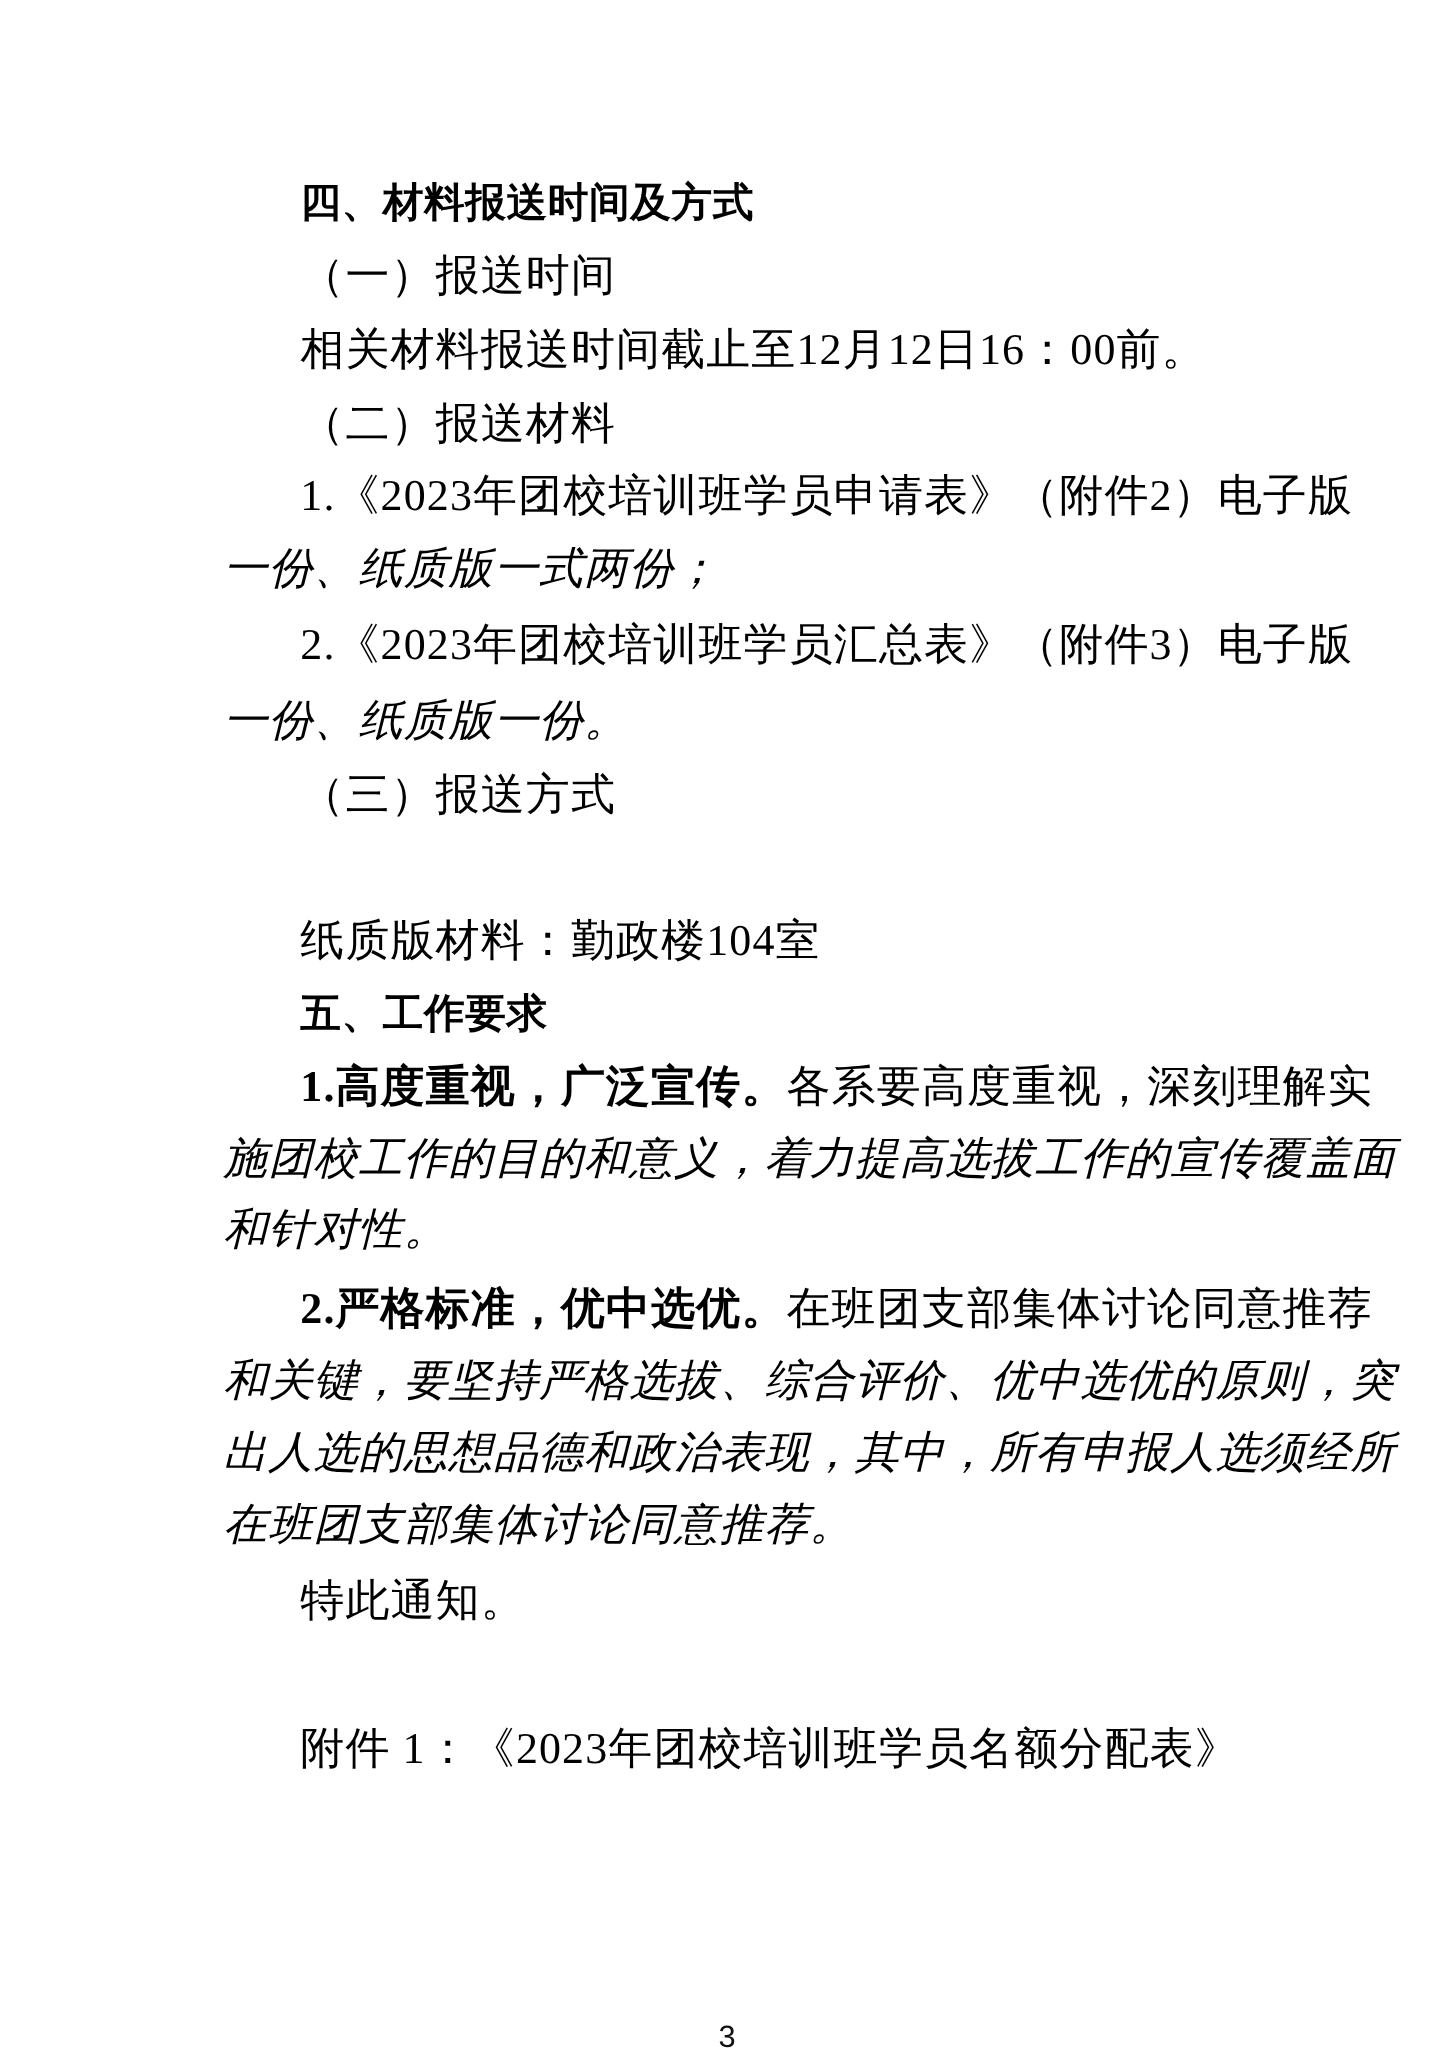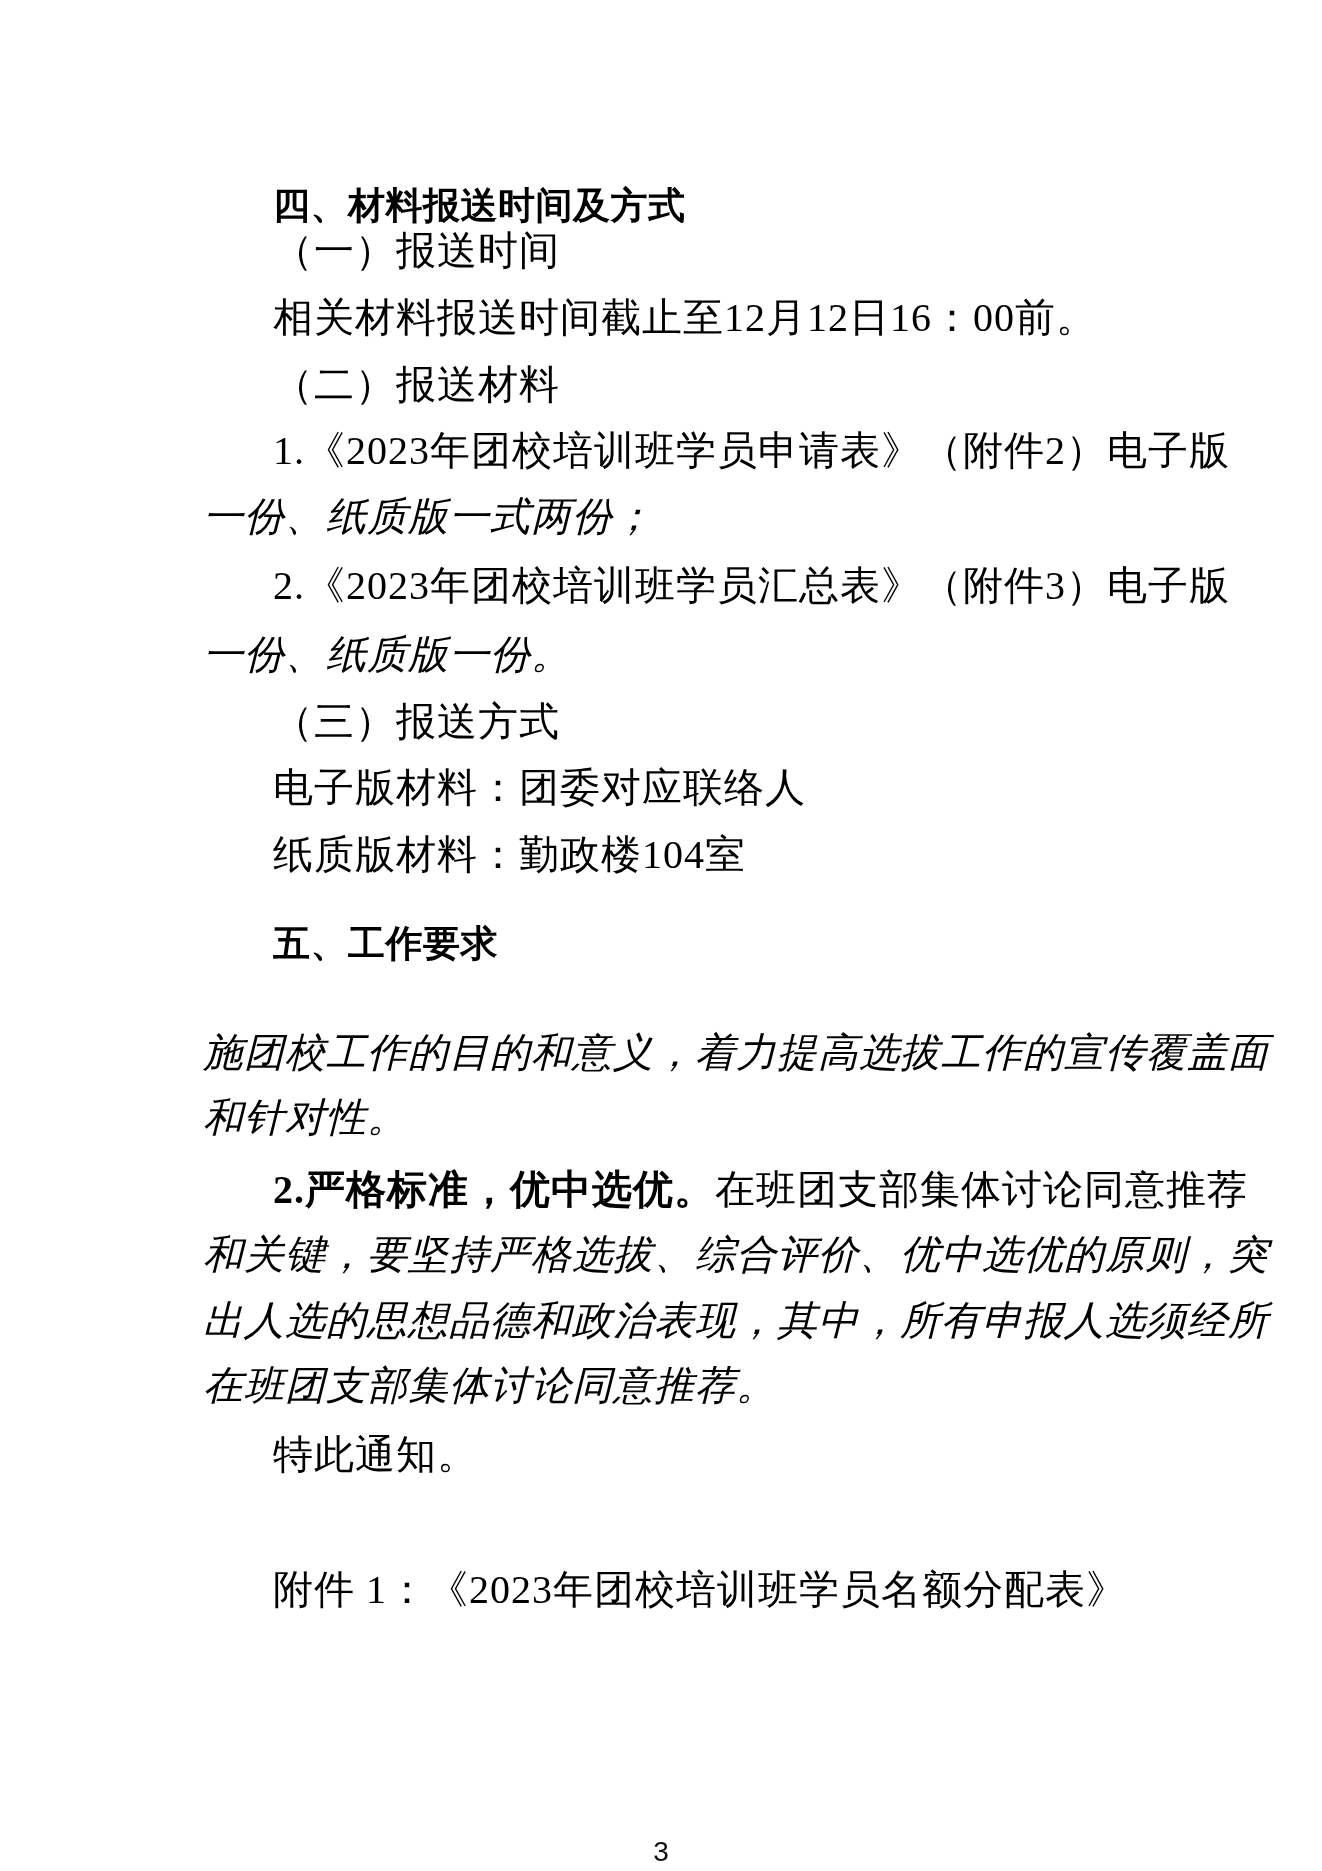--- a/index.html
+++ b/index.html
@@ -29,21 +29,20 @@
   
   .l0 { left: 203px; font-style: italic; }
   
   .l2 { left: 273px; }
   
   .heading {
     font-family: "Liberation Sans", "DejaVu Sans", sans-serif;
     font-weight: 700;
     font-size: 37px;
     letter-spacing: 0.5px;
-    margin-top: 22px;
   }
   
   .sub {
     font-weight: 400;
   }
   
   .lead {
     font-weight: 700;
   }
   .page-number {
@@ -66,24 +65,26 @@
 
   <div class="line heading l2" style="top:161px">四、材料报送时间及方式</div>
   <div class="line sub l2" style="top:228px">（一）报送时间</div>
   <div class="line l2" style="top:295px">相关材料报送时间截止至12月12日16：00前。</div>
   <div class="line sub l2" style="top:362px">（二）报送材料</div>
   <div class="line l2" style="top:428px">1.《2023年团校培训班学员申请表》（附件2）电子版</div>
   <div class="line l0" style="top:494px">一份、纸质版一式两份；</div>
   <div class="line l2" style="top:563px">2.《2023年团校培训班学员汇总表》（附件3）电子版</div>
   <div class="line sub l2" style="top:699px">（三）报送方式</div>
   <div class="line l0" style="top:632px">一份、纸质版一份。</div>
-  <div class="line l2" style="top:765px">电子版材料：团委对应联络人</div>
   <div class="line l2" style="top:832px">纸质版材料：勤政楼104室</div>
   <div class="line heading l2" style="top:899px">五、工作要求</div>
 
+  <div class="line l2" style="top:965px">
+    <span class="lead">1.高度重视，广泛宣传。</span><span>各系要高度重视，深刻理解实</span>
+  </div>
   <div class="line l0" style="top:1030px">施团校工作的目的和意义，着力提高选拔工作的宣传覆盖面</div>
   <div class="line l0" style="top:1095px">和针对性。</div>
 
   <div class="line l2" style="top:1167px">
     <span class="lead">2.严格标准，优中选优。</span><span>在班团支部集体讨论同意推荐</span>
   </div>
   <div class="line l0" style="top:1232px">和关键，要坚持严格选拔、综合评价、优中选优的原则，突</div>
   <div class="line l0" style="top:1298px">出人选的思想品德和政治表现，其中，所有申报人选须经所</div>
   <div class="line l0" style="top:1363px">在班团支部集体讨论同意推荐。</div>
 

